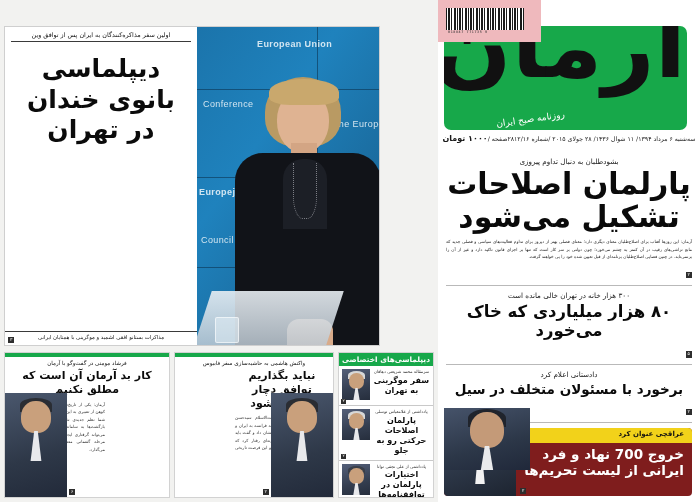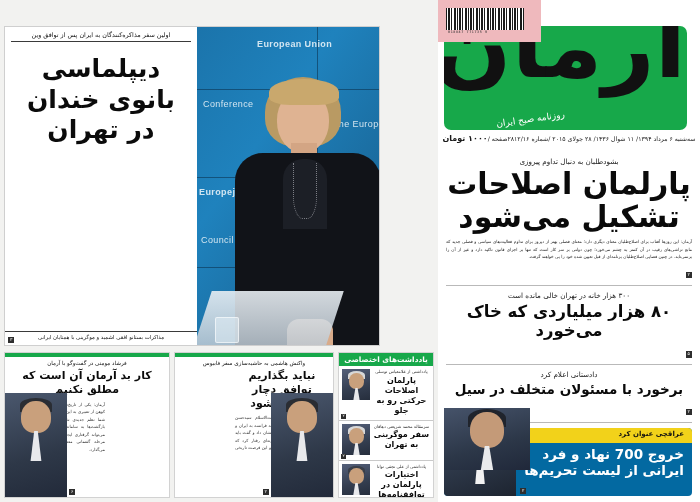--- a/index.html
+++ b/index.html
@@ -154,21 +154,21 @@
     padding: 1px 2px;
     line-height: 1;
     margin-top: 2px;
   }
 
   
   .promo-green {
     position: absolute;
     left: 6px; bottom: 6px;
     width: 248px; height: 68px;
-    background: #0369a1;
+    background: #7f1d1d;
     border-radius: 4px;
     overflow: hidden;
   }
   .promo-yellow {
     position: absolute;
     right: 0; top: 0;
     width: 100%; height: 15px;
     background: #f2d21a;
   }
   .promo-yellow span {
@@ -644,48 +644,48 @@
         <div class="card-body" style="padding-left:60px;">آرمان: در روزهای اخیر، حجت‌الاسلام سیدحسن هاشمی در مورد سفر وزیر خارجه فرانسه به ایران و برخی حواشی رسانه‌ای واکنش نشان داد و گفت باید در فضای بعد از توافق به گونه‌ای رفتار کرد که مطالبات ملت ایران حاصل شود و این فرصت تاریخی با کارشکنی‌ها از دست نرود.</div>
         <div class="card-photo r">
           <div class="hair"></div>
             <div class="head"></div>
             <div class="shirt"></div>
         </div>
         <div class="card-ref" style="right:64px;">۲</div>
       </div>
 
       <div class="col-card col-notes">
-        <div class="notes-head">یادداشت‌های اختصاصی</div>
+        <div class="notes-head">دیپلماسی‌های اختصاصی</div>
+
+        <div class="note-item">
+          <div class="note-thumb">
+            <div class="hair"></div>
+              <div class="head"></div>
+              <div class="shirt"></div>
+          </div>
+          <div class="note-txt">
+            <div class="note-byline">سرمقاله محمد شریعتی دهاقان</div>
+            <div class="note-title">سفر موگرینی به تهران</div>
+          </div>
+          <div class="note-ref">۲</div>
+        </div>
 
         <div class="note-item">
           <div class="note-thumb">
             <div class="hair"></div>
               <div class="head"></div>
               <div class="shirt"></div>
           </div>
           <div class="note-txt">
             <div class="note-byline">یادداشتی از غلامعباس توسلی</div>
             <div class="note-title">پارلمان اصلاحات حرکتی رو به جلو</div>
           </div>
           <div class="note-ref">۲</div>
         </div>
 
-        <div class="note-item">
-          <div class="note-thumb">
-            <div class="hair"></div>
-              <div class="head"></div>
-              <div class="shirt"></div>
-          </div>
-          <div class="note-txt">
-            <div class="note-byline">سرمقاله محمد شریعتی دهاقان</div>
-            <div class="note-title">سفر موگرینی به تهران</div>
-          </div>
-          <div class="note-ref">۲</div>
-        </div>
-
         <div class="note-item" style="border-bottom:0;">
           <div class="note-thumb">
             <div class="hair" style="background:#3a3f49;"></div>
               <div class="head"></div>
               <div class="shirt"></div>
           </div>
           <div class="note-txt">
             <div class="note-byline">یادداشتی از علی نجفی توانا</div>
             <div class="note-title">اختیارات پارلمان در توافقنامه‌ها</div>
           </div>

